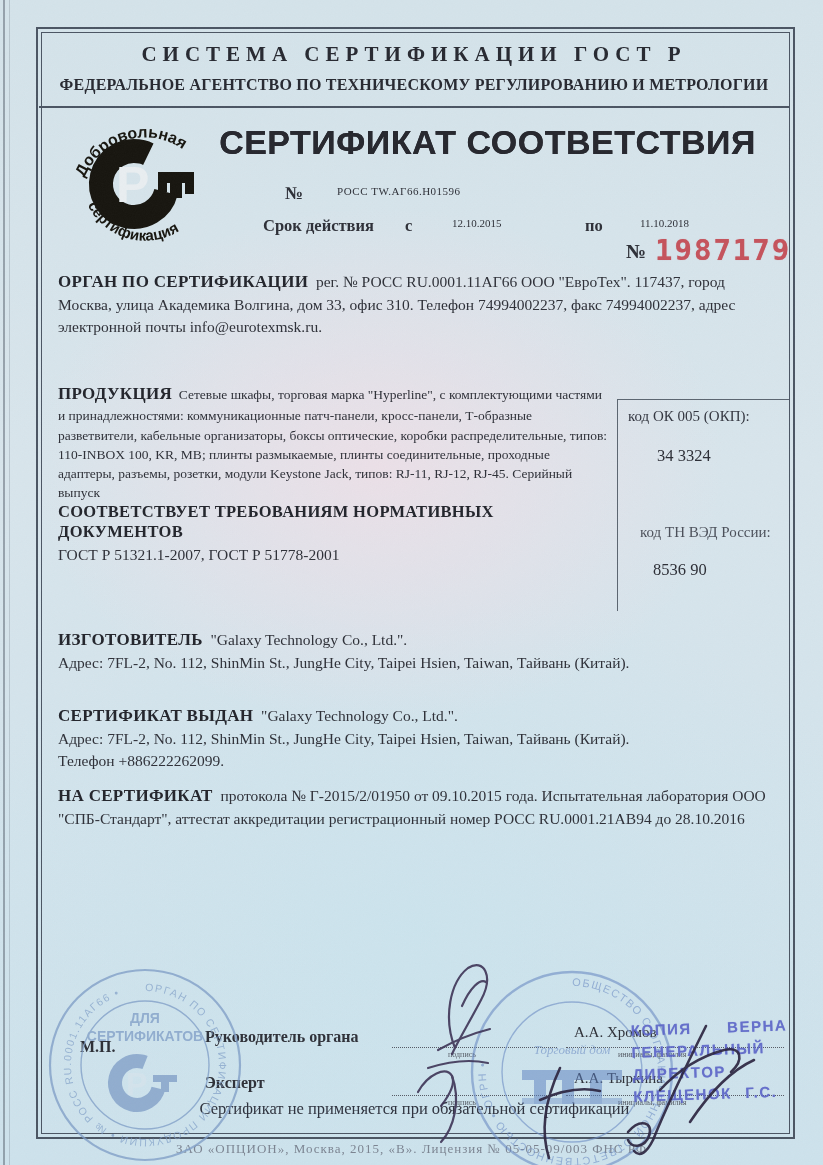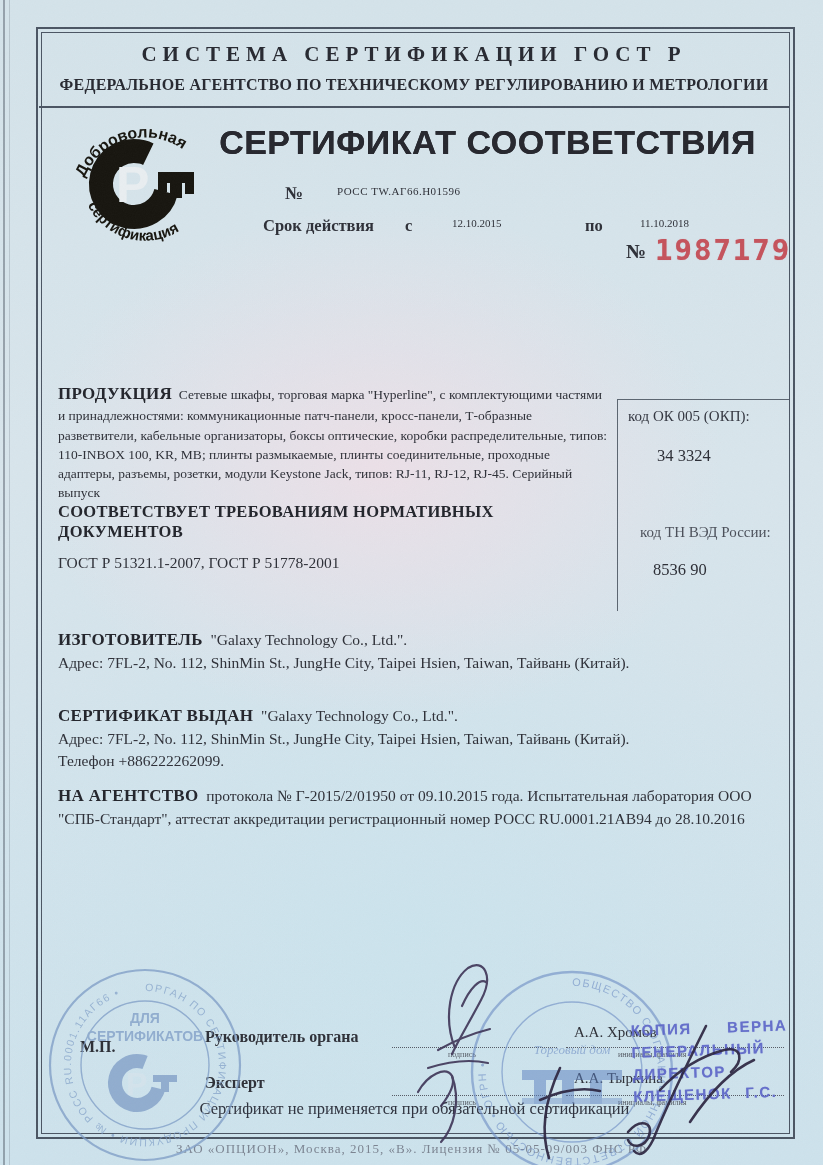--- a/index.html
+++ b/index.html
@@ -86,50 +86,53 @@
 
   <span class="abs" style="left:263px;top:216px;font-weight:bold;font-size:16.5px;">Срок действия</span>
   <span class="abs" style="left:405px;top:216px;font-weight:bold;font-size:16.5px;">с</span>
   <span class="abs serif16" style="left:452px;top:217px;">12.10.2015</span>
   <span class="abs" style="left:585px;top:216px;font-weight:bold;font-size:16.5px;">по</span>
   <span class="abs serif16" style="left:640px;top:217px;">11.10.2018</span>
 
   <span class="abs numlbl" style="left:626px;top:240px;font-size:20px;">№</span>
   <span class="abs rednum" style="left:655px;top:233px;">1987179</span>
 
+  <div class="abs body-text" style="left:58px;top:270px;width:718px;">
+    <b class="lbl">ОРГАН ПО СЕРТИФИКАЦИИ</b>&nbsp;&nbsp;<span>рег. № РОСС RU.0001.11АГ66 ООО "ЕвроТех". 117437, город Москва, улица Академика Волгина, дом 33, офис 310. Телефон 74994002237, факс 74994002237, адрес электронной почты info@eurotexmsk.ru.</span>
+  </div>
 
   <div class="abs codes-v"></div>
   <div class="abs codes-h"></div>
 
   <div class="abs small-text" style="left:58px;top:382px;width:552px;">
     <b class="lbl">ПРОДУКЦИЯ</b>&nbsp;&nbsp;<span>Сетевые шкафы, торговая марка "Hyperline", с комплектующими частями и принадлежностями: коммуникационные патч-панели, кросс-панели, Т-образные разветвители, кабельные организаторы, боксы оптические, коробки распределительные, типов: 110-INBOX 100, KR, MB; плинты размыкаемые, плинты соединительные, проходные адаптеры, разъемы, розетки, модули Keystone Jack, типов: RJ-11, RJ-12, RJ-45. Серийный выпуск</span>
   </div>
   <span class="abs code-lbl" style="left:628px;top:408px;">код ОК 005 (ОКП):</span>
   <span class="abs code-val" style="left:657px;top:446px;">34 3324</span>
 
   <div class="abs" style="left:58px;top:502px;width:552px;">
     <div class="lbl" style="font-size:16.5px;">СООТВЕТСТВУЕТ ТРЕБОВАНИЯМ НОРМАТИВНЫХ ДОКУМЕНТОВ</div>
-    <div class="body-text" style="margin-top:10px;">ГОСТ Р 51321.1-2007, ГОСТ Р 51778-2001</div>
+    <div class="body-text" style="margin-top:2px;">ГОСТ Р 51321.1-2007, ГОСТ Р 51778-2001</div>
   </div>
   <span class="abs code-lbl" style="left:622px;top:524px;opacity:.85;margin-left:18px;">код ТН ВЭД России:</span>
   <span class="abs code-val" style="left:653px;top:560px;">8536 90</span>
 
   <div class="abs body-text" style="left:58px;top:628px;width:718px;">
     <b class="lbl">ИЗГОТОВИТЕЛЬ</b>&nbsp;&nbsp;<span>"Galaxy Technology Co., Ltd.".</span><br>
     <span>Адрес: 7FL-2, No. 112, ShinMin St., JungHe City, Taipei Hsien, Taiwan, Тайвань (Китай).</span>
   </div>
 
   <div class="abs body-text" style="left:58px;top:704px;width:718px;">
     <b class="lbl">СЕРТИФИКАТ ВЫДАН</b>&nbsp;&nbsp;<span>"Galaxy Technology Co., Ltd.".</span><br>
     <span>Адрес: 7FL-2, No. 112, ShinMin St., JungHe City, Taipei Hsien, Taiwan, Тайвань (Китай).</span><br>
     <span>Телефон +886222262099.</span>
   </div>
 
   <div class="abs body-text" style="left:58px;top:784px;width:724px;">
-    <b class="lbl">НА АГЕНТСТВО</b>&nbsp;&nbsp;<span>протокола № Г-2015/2/01950 от 09.10.2015 года. Испытательная лаборатория ООО "СПБ-Стандарт", аттестат аккредитации регистрационный номер РОСС RU.0001.21АВ94 до 28.10.2016</span>
+    <b class="lbl">НА СЕРТИФИКАТ</b>&nbsp;&nbsp;<span>протокола № Г-2015/2/01950 от 09.10.2015 года. Испытательная лаборатория ООО "СПБ-Стандарт", аттестат аккредитации регистрационный номер РОСС RU.0001.21АВ94 до 28.10.2016</span>
   </div>
 
 
   <span class="abs mp" style="left:80px;top:1038px;">М.П.</span>
 
   <span class="abs" style="left:205px;top:1028px;font-weight:bold;font-size:16px;">Руководитель органа</span>
   <div class="abs sigline" style="left:392px;top:1046px;width:165px;"></div>
   <span class="abs cap" style="left:448px;top:1050px;">подпись</span>
   <span class="abs name" style="left:574px;top:1024px;">А.А. Хромов</span>
   <div class="abs sigline" style="left:566px;top:1046px;width:218px;"></div>

